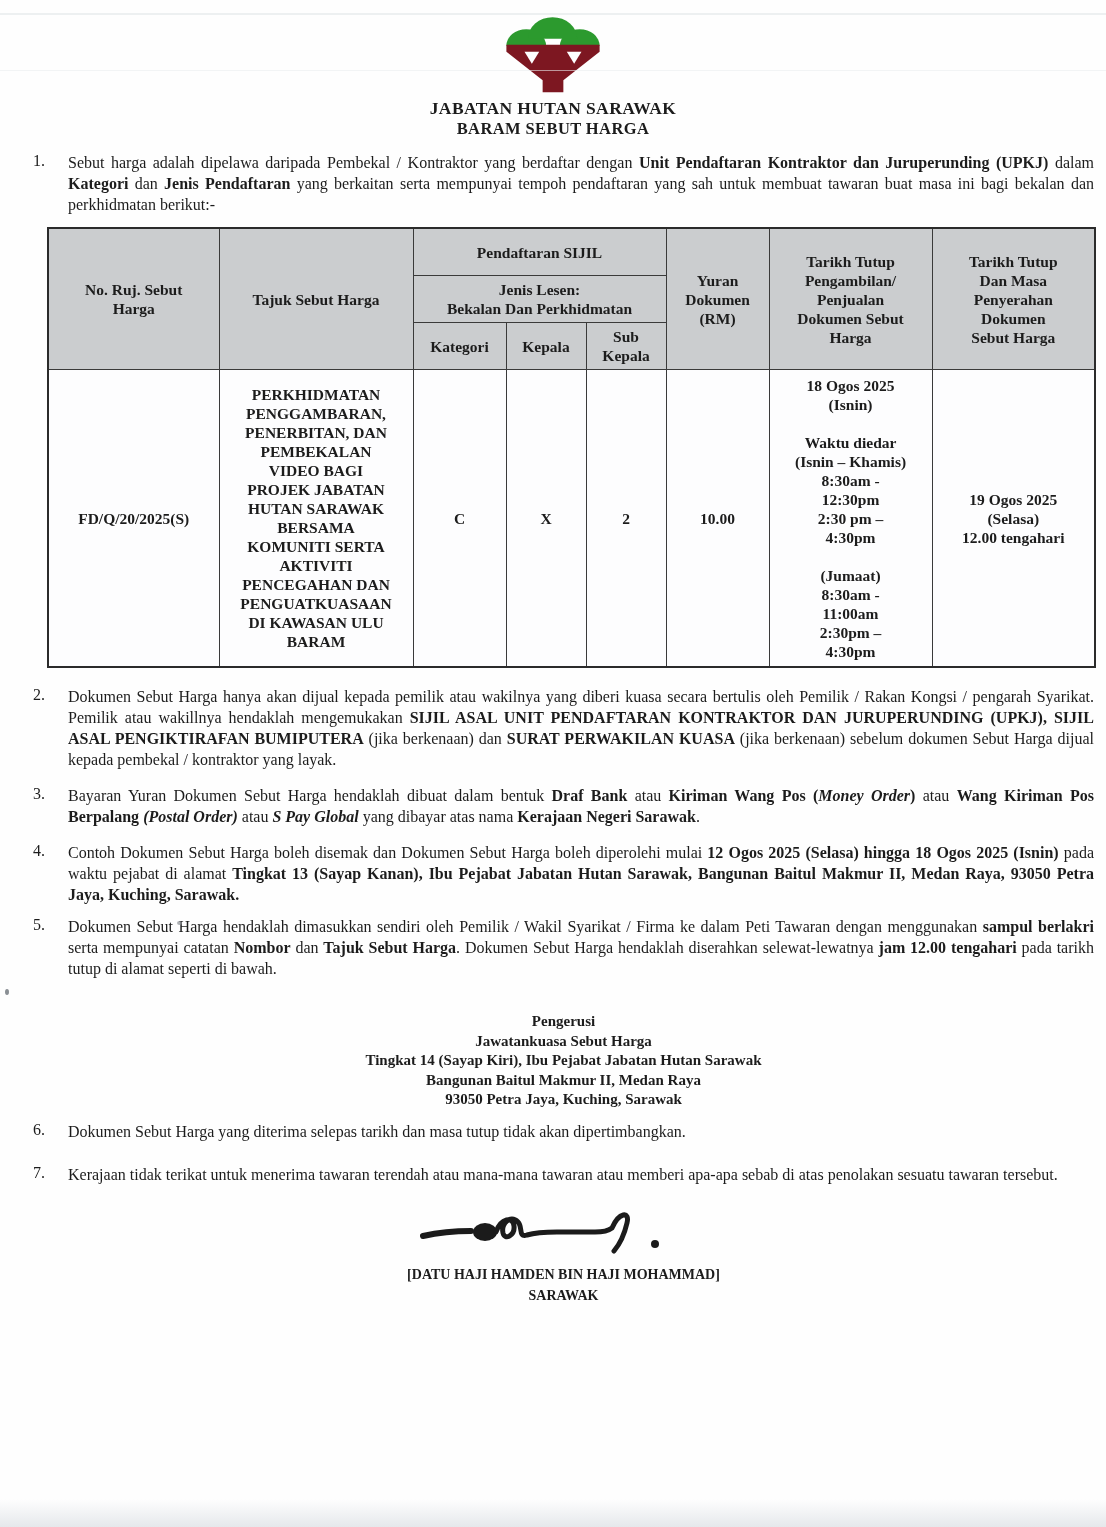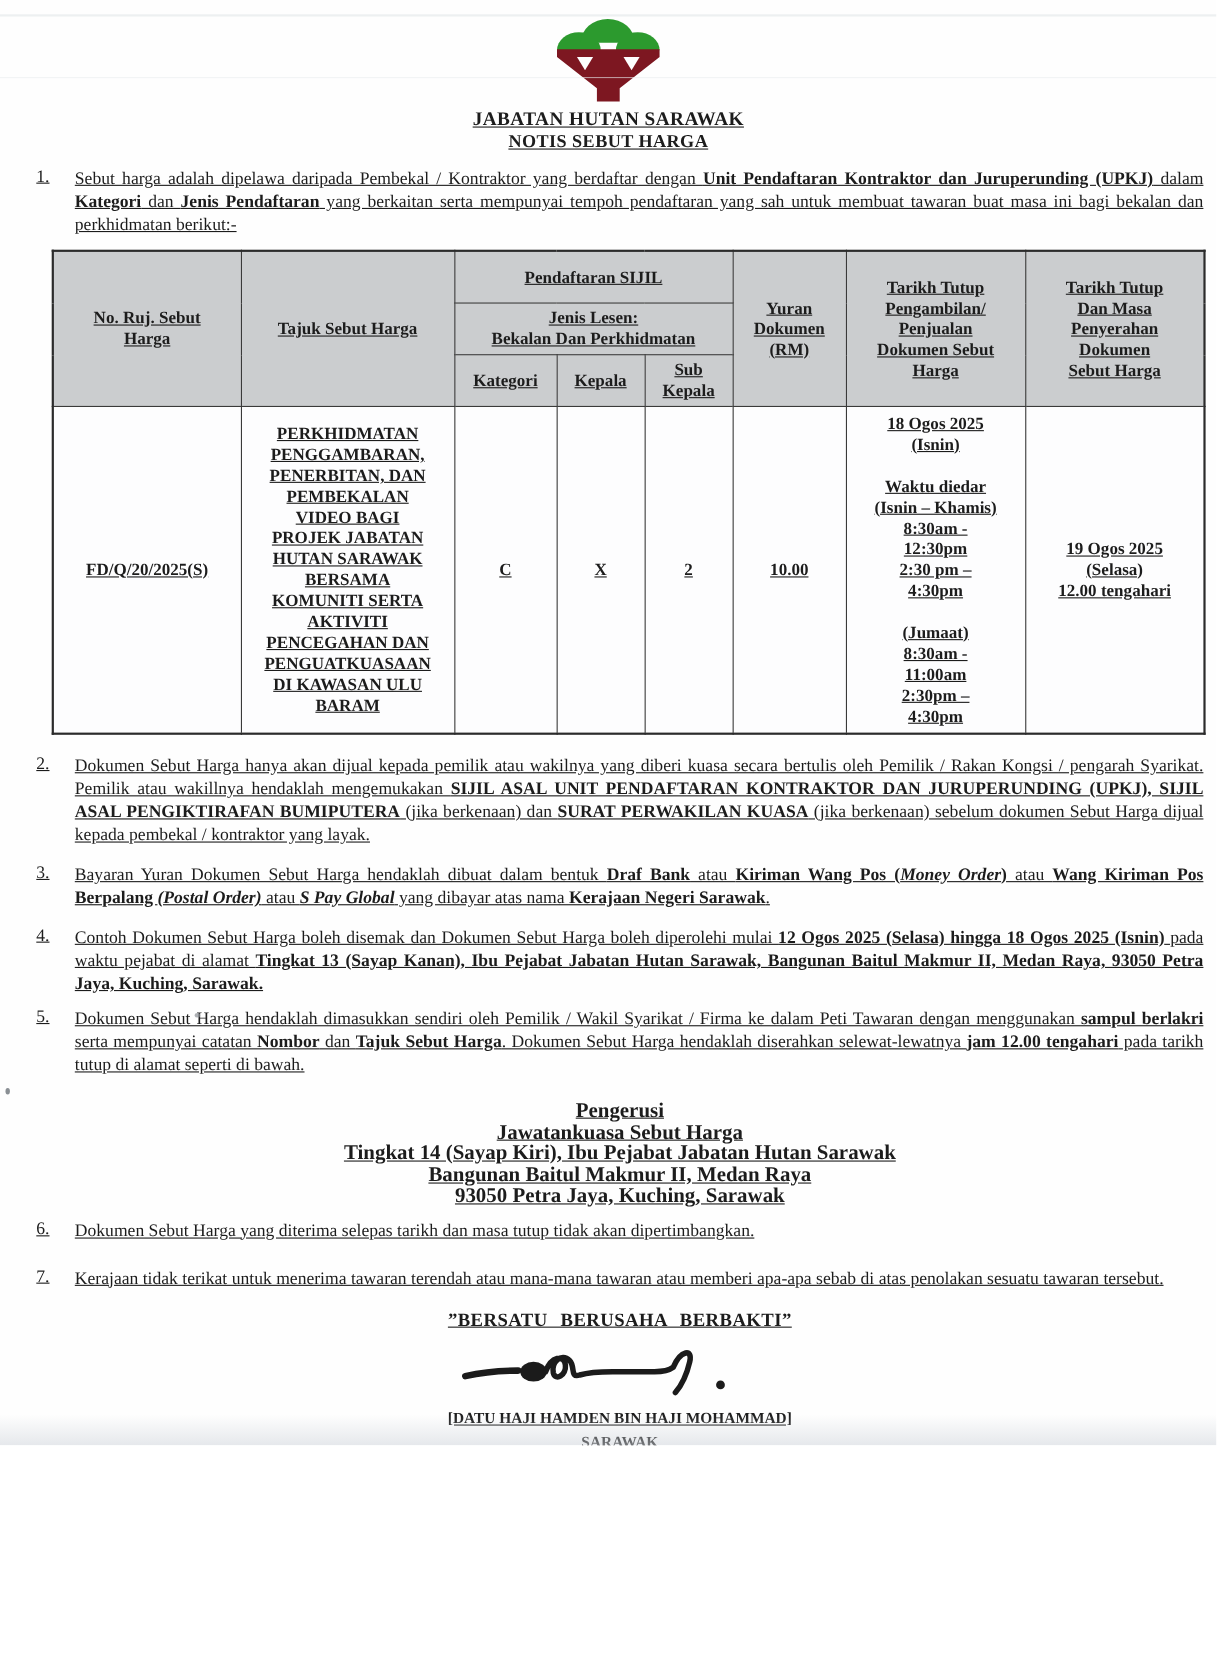--- a/index.html
+++ b/index.html
@@ -1,24 +1,23 @@
 <!DOCTYPE html>
 <html><head>
 <meta charset="utf-8">
 <style>
   html,body{margin:0;padding:0;background:#ffffff;}
   .page{
     position:relative;
-    width:1106px;height:1314px;
+    width:1106px;height:1527px;
     background:#fefefe;
     overflow:hidden;
     font-family:"Liberation Serif","DejaVu Serif",serif;
     color:#1c1c1c;
     font-size:16px;
-    text-decoration:underline;
   }
   
   .scanline{position:absolute;left:0;width:100%;background:#e9ecee;}
   .scanline.l1{top:13px;height:2px;opacity:.8;}
   .scanline.l2{top:70px;height:1px;opacity:.6;}
   .speck{position:absolute;background:#8a8f94;border-radius:50%;}
   .speck.s1{left:5px;top:989px;width:4px;height:6px;}
   .speck.s2{left:177px;top:921px;width:5px;height:4px;opacity:.7;}
   .bottom-band{position:absolute;left:0;right:0;bottom:0;height:28px;
     background:linear-gradient(to bottom,rgba(214,218,224,0),rgba(205,210,217,.5));}
@@ -52,21 +51,21 @@
     padding:4px 6px;line-height:19px;
   }
   table.doc-table th{background:#cbcdcf;}
   table.doc-table td{background:#fdfdfe;}
   td.cell-dates1{vertical-align:top;padding-top:12px;margin-top:19px;}
   tr.hdr-r1 th{height:38px;}
   tr.hdr-r2 th{height:38px;}
   tr.hdr-r3 th{height:36px;}
   tr.body-row td{height:288px;}
 
-  .address{ text-align:center;font-weight:bold;line-height:19.5px;margin-top:21px;font-size:19px;}
+  .address{ text-align:center;font-weight:bold;line-height:19.5px;margin-top:33px;font-size:15px;}
 
   .slogan{ text-align:center;margin-top:17px;}
   .slogan .l1{font-weight:bold;font-size:17px;word-spacing:7px;letter-spacing:.4px;}
   .slogan .l2{font-weight:bold;font-style:italic;font-size:16.5px;letter-spacing:.3px;margin-top:3px;}
 
   .sig-wrap{ text-align:center;margin-top:7px;}
   .sig-wrap svg{display:inline-block;transform:translateX(-18px);}
 
   .signatory{ text-align:center;font-weight:bold;line-height:21px;font-size:14px;}
 
@@ -91,21 +90,21 @@
   <div class="header">
     <svg class="logo" width="104" height="82" viewBox="0 0 120 95">
       <path d="M6,39 A23,19 0 0 1 52,39 Z" fill="#2c9a2e"></path>
       <path d="M68,39 A23,19 0 0 1 114,39 Z" fill="#2c9a2e"></path>
       <path d="M31,31 A28.5,25 0 0 1 88,31 Z" fill="#2c9a2e"></path>
       <path d="M6,38 L114,38 L114,46 L72,79 L72,93 L48,93 L48,79 L6,46 Z" fill="#7d1721"></path>
       <polygon points="27,46 44,46 35.5,60" fill="#fefefe"></polygon>
       <polygon points="76,46 93,46 84.5,60" fill="#fefefe"></polygon>
     </svg>
     <div class="title1">JABATAN HUTAN SARAWAK</div>
-    <div class="title2">NOTIS SEBUT HARGA</div>
+    <div class="title2">BARAM SEBUT HARGA</div>
   </div>
 
   <div class="content">
 
     <div class="item m-item1">
       <div class="num">1.</div>
       <div class="body"><span>Sebut harga adalah dipelawa daripada Pembekal / Kontraktor yang berdaftar dengan </span><span style="font-weight: bold;">Unit Pendaftaran Kontraktor dan Juruperunding (UPKJ)</span><span> dalam </span><span style="font-weight: bold;">Kategori</span><span> dan </span><span style="font-weight: bold;">Jenis Pendaftaran</span><span> yang berkaitan serta mempunyai tempoh pendaftaran yang sah untuk membuat tawaran buat masa ini bagi bekalan dan perkhidmatan berikut:-</span></div>
     </div>
 
     <table class="doc-table">
@@ -175,21 +174,20 @@
       <div class="num">6.</div>
       <div class="body"><span>Dokumen Sebut Harga yang diterima selepas tarikh dan masa tutup tidak akan dipertimbangkan.</span></div>
     </div>
 
     <div class="item m-item7">
       <div class="num">7.</div>
       <div class="body"><span>Kerajaan tidak terikat untuk menerima tawaran terendah atau mana-mana tawaran atau memberi apa-apa sebab di atas penolakan sesuatu tawaran tersebut.</span></div>
     </div>
 
     <div class="slogan">
-      <div class="l1">”BERSATU BERUSAHA BERBAKTI”</div>
     </div>
 
     <div class="sig-wrap">
       <svg width="262" height="58" viewBox="0 0 262 58">
         <path d="M8,34 C26,30 42,29 56,29" fill="none" stroke="#1b1b1b" stroke-width="6" stroke-linecap="round"></path>
         <ellipse cx="70" cy="30" rx="12" ry="9" fill="#1b1b1b"></ellipse>
         <path d="M81,30 C86,16 98,14 99,24 C100,33 90,39 88,31 C86,22 95,12 103,20 C108,25 103,36 112,33 C122,30 132,30 142,30 L180,30 C188,30 193,29 197,26 C204,10 215,9 212,21 C209,34 204,43 199,49" fill="none" stroke="#1b1b1b" stroke-width="5" stroke-linecap="round"></path>
         <circle cx="240" cy="42" r="4" fill="#1b1b1b"></circle>
       </svg>
       <div class="signatory">

